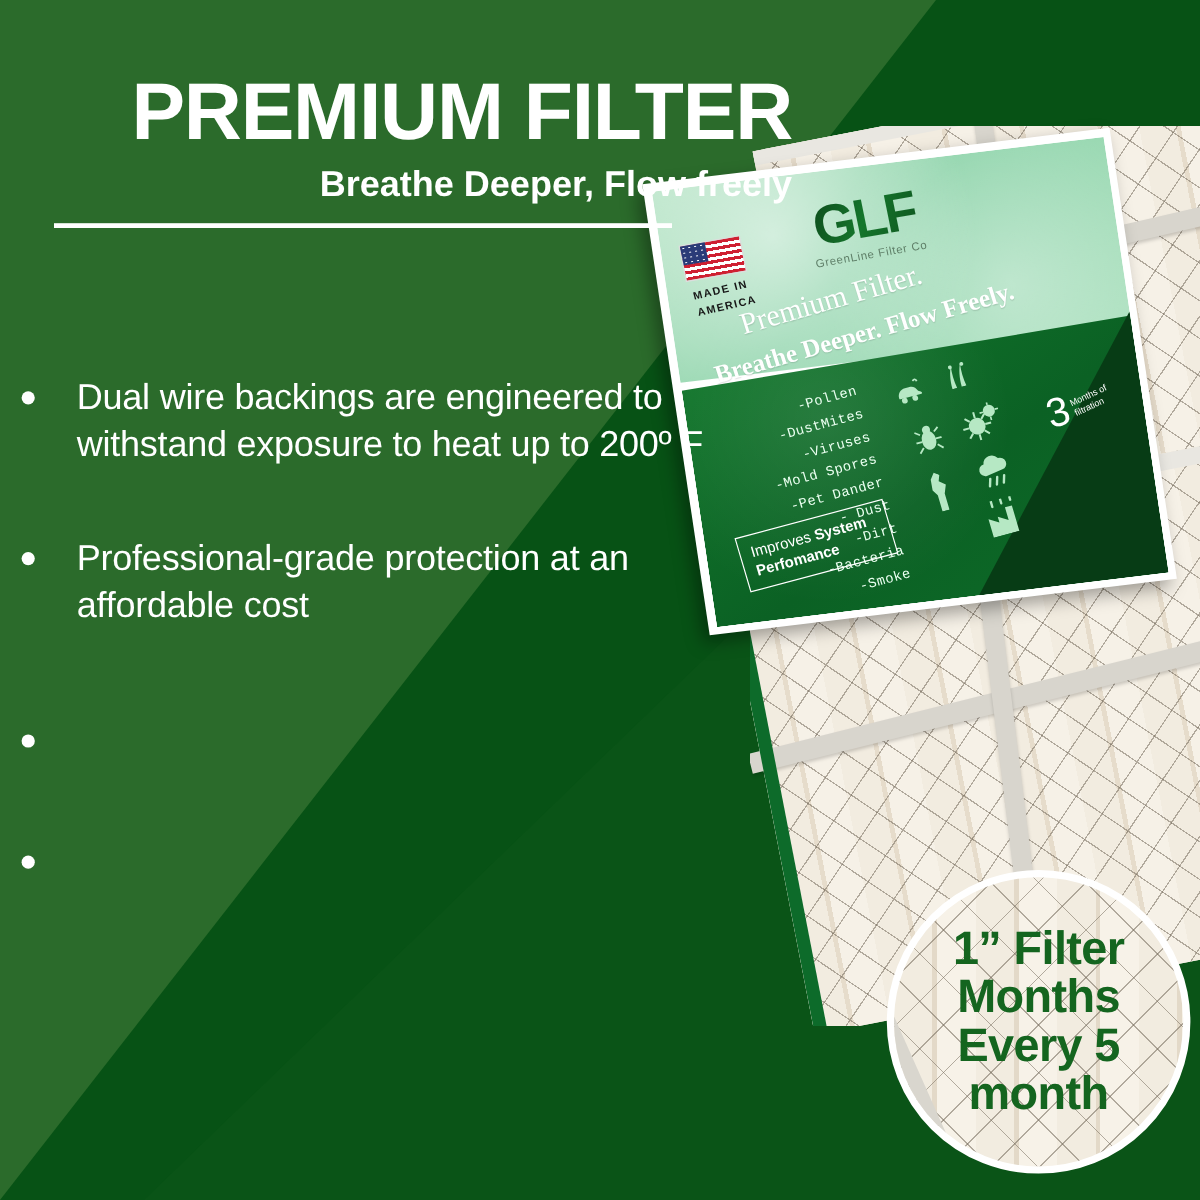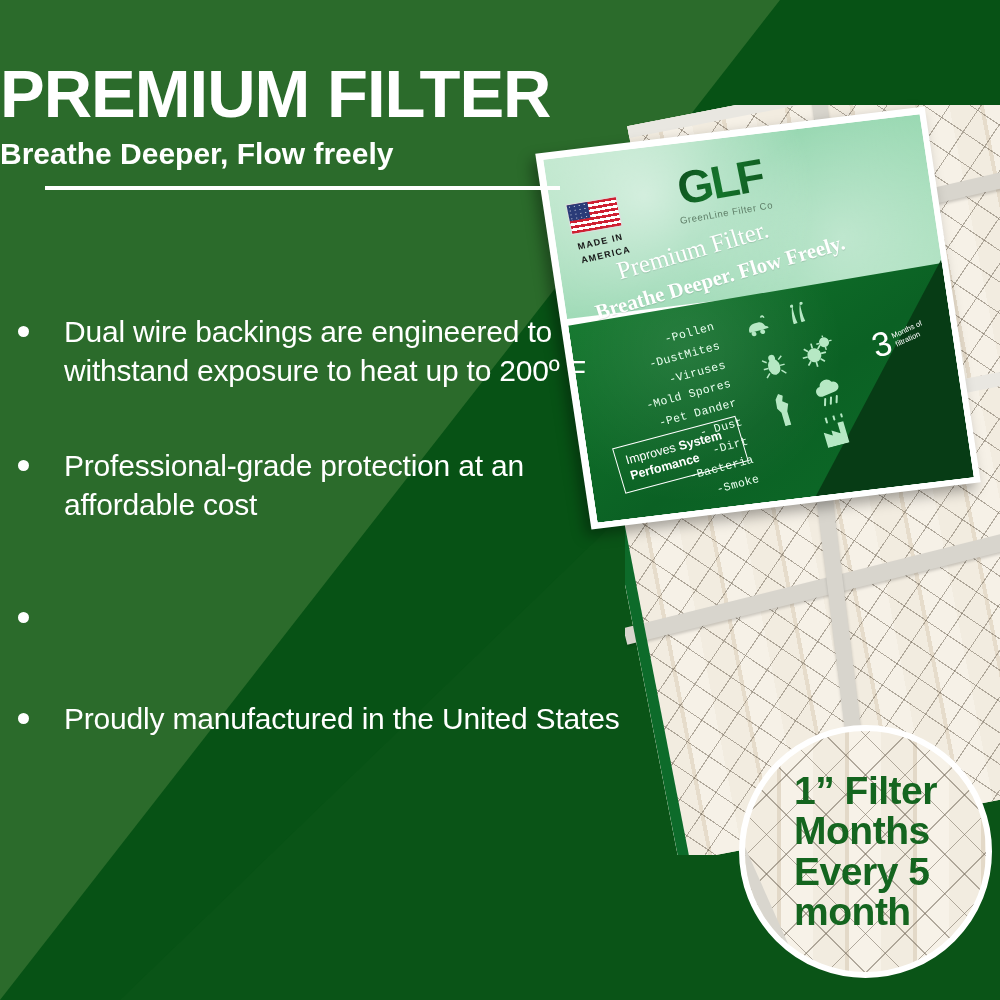--- a/index.html
+++ b/index.html
@@ -18,21 +18,21 @@
     clip-path: polygon(100% 0, 100% 100%, 0 100%, 78% 0);
   }
   
   #bg-dark2 {
     position:absolute; left:0; top:0; width:100%; height:100%;
     background:#0a5417;
     clip-path: polygon(100% 150px, 100% 1000px, 120px 1000px);
   }
 
   
-  #header { position:absolute; left:0; top:60px; width:660px; text-align:left; z-index:6; }
+  #header { position:absolute; left:0; top:60px; width:660px; text-align:right; z-index:6; }
   #title {
     color:#ffffff;
     font-size:67px;
     font-weight:bold;
     letter-spacing:-1px;
     line-height:1;
     font-family:"Liberation Sans", sans-serif;
   }
   #subtitle {
     color:#ffffff;
@@ -246,20 +246,21 @@
   #circle-bar {
     position:absolute; left:-30px; top:20px; width:58px; height:330px;
     background:#d9d6ce; transform:rotate(-24deg);
   }
   #circle-text {
     position:relative;
     color:#14651f;
     font-size:39px;
     font-weight:bold;
     line-height:1.03;
+    text-align:center;
     letter-spacing:-0.5px;
     z-index:2;
   }
 </style>
 </head>
 <body>
 
 <div id="bg-light"></div>
 <div id="bg-dark"></div>
 <div id="bg-dark2"></div>
@@ -386,21 +387,20 @@
   </div>
   <div class="bullet-row" id="b1">
     <span class="bullet-dot"></span>
     <span class="bullet-text" style="max-width:580px;">Professional-grade protection at an affordable cost</span>
   </div>
   <div class="bullet-row" id="b2">
     <span class="bullet-dot"></span>
   </div>
   <div class="bullet-row" id="b3">
     <span class="bullet-dot"></span>
-    <span class="bullet-text" style="max-width:720px;white-space:nowrap;">Proudly manufactured in the United States</span>
   </div>
 </div>
 
 <div id="circle-badge">
   <div id="circle-bar"></div>
   <div id="circle-text">
     <div>1” Filter</div>
     <div>Months</div>
     <div>Every 5</div>
     <div>month</div>

